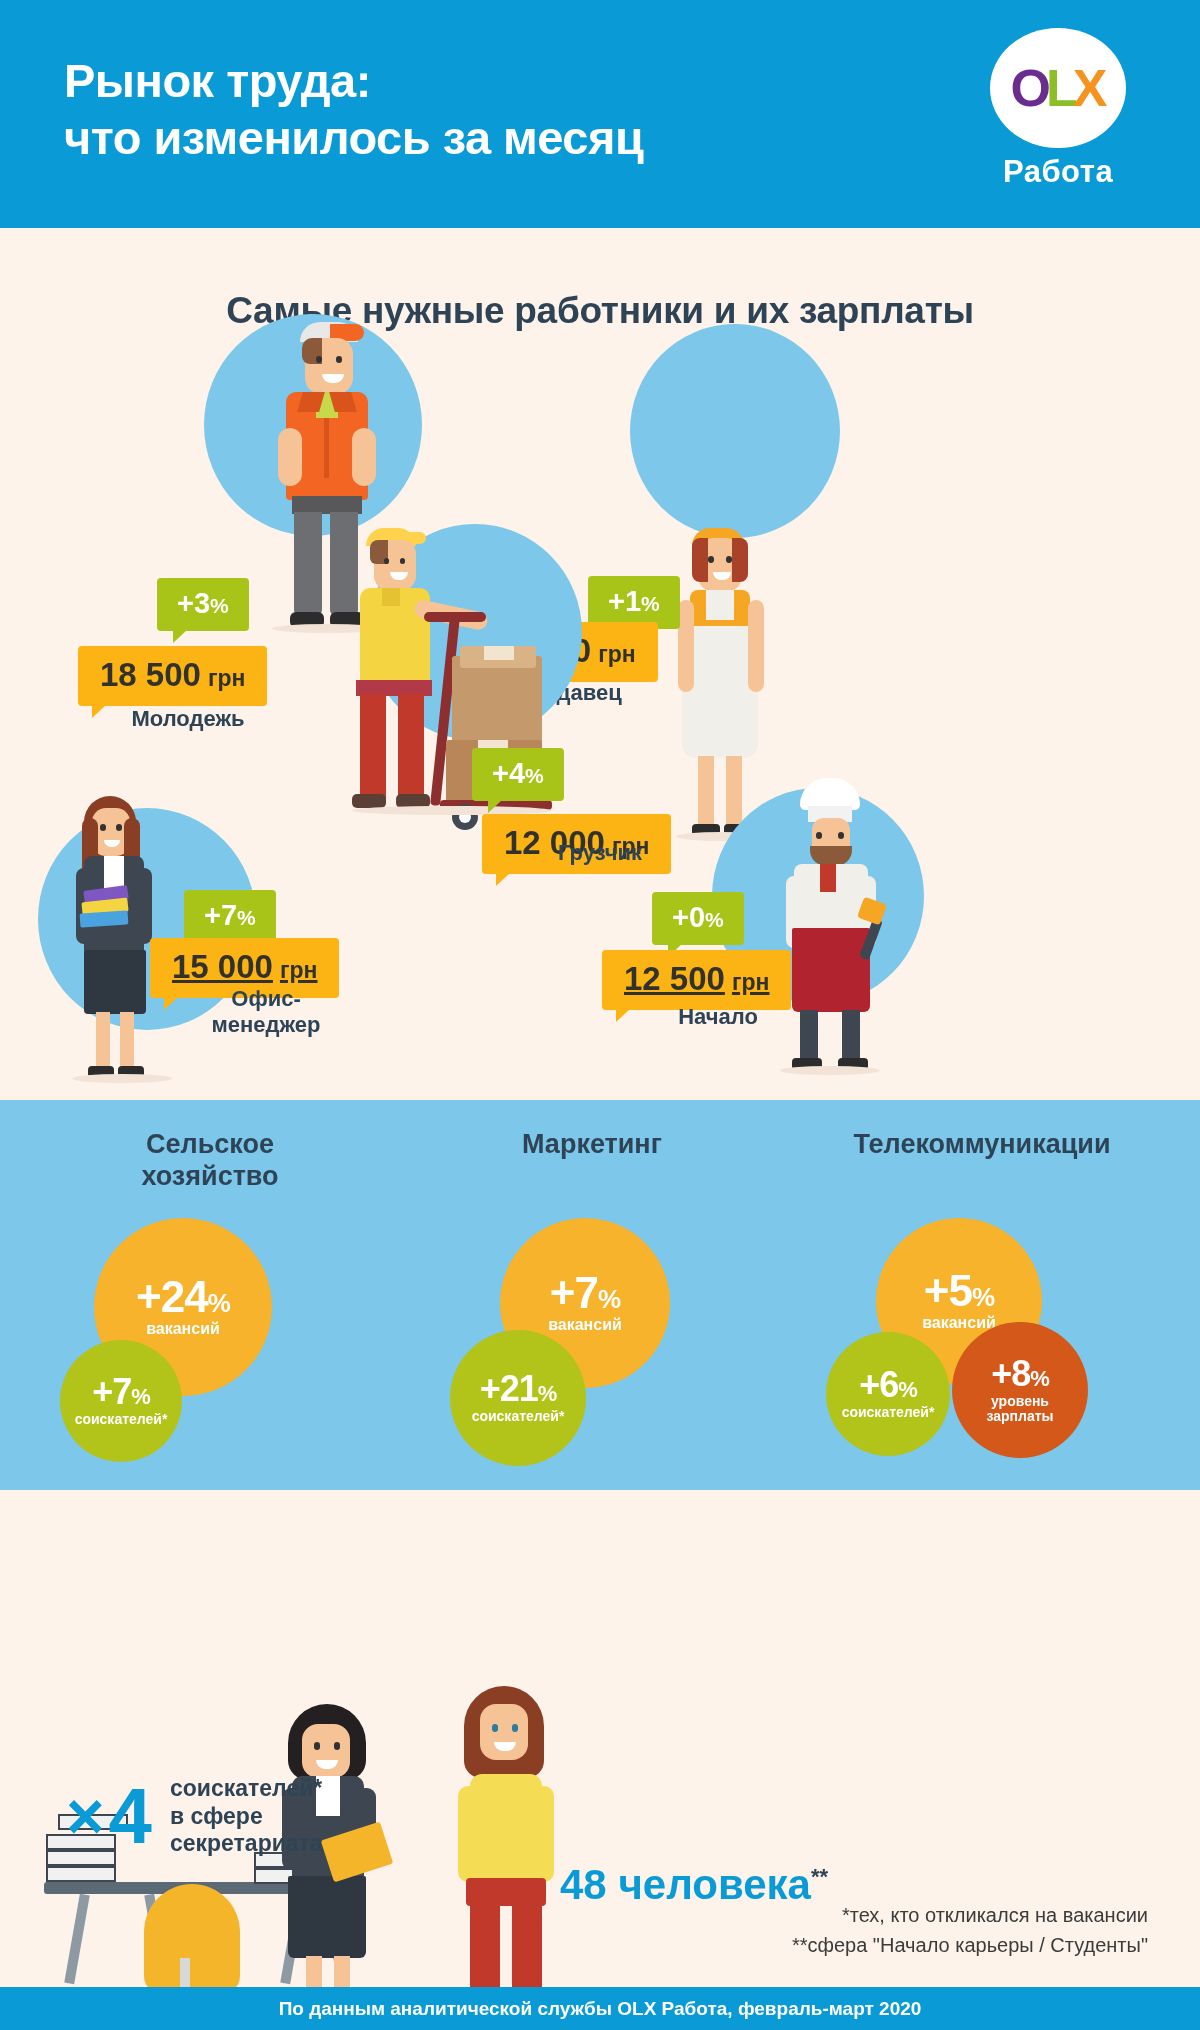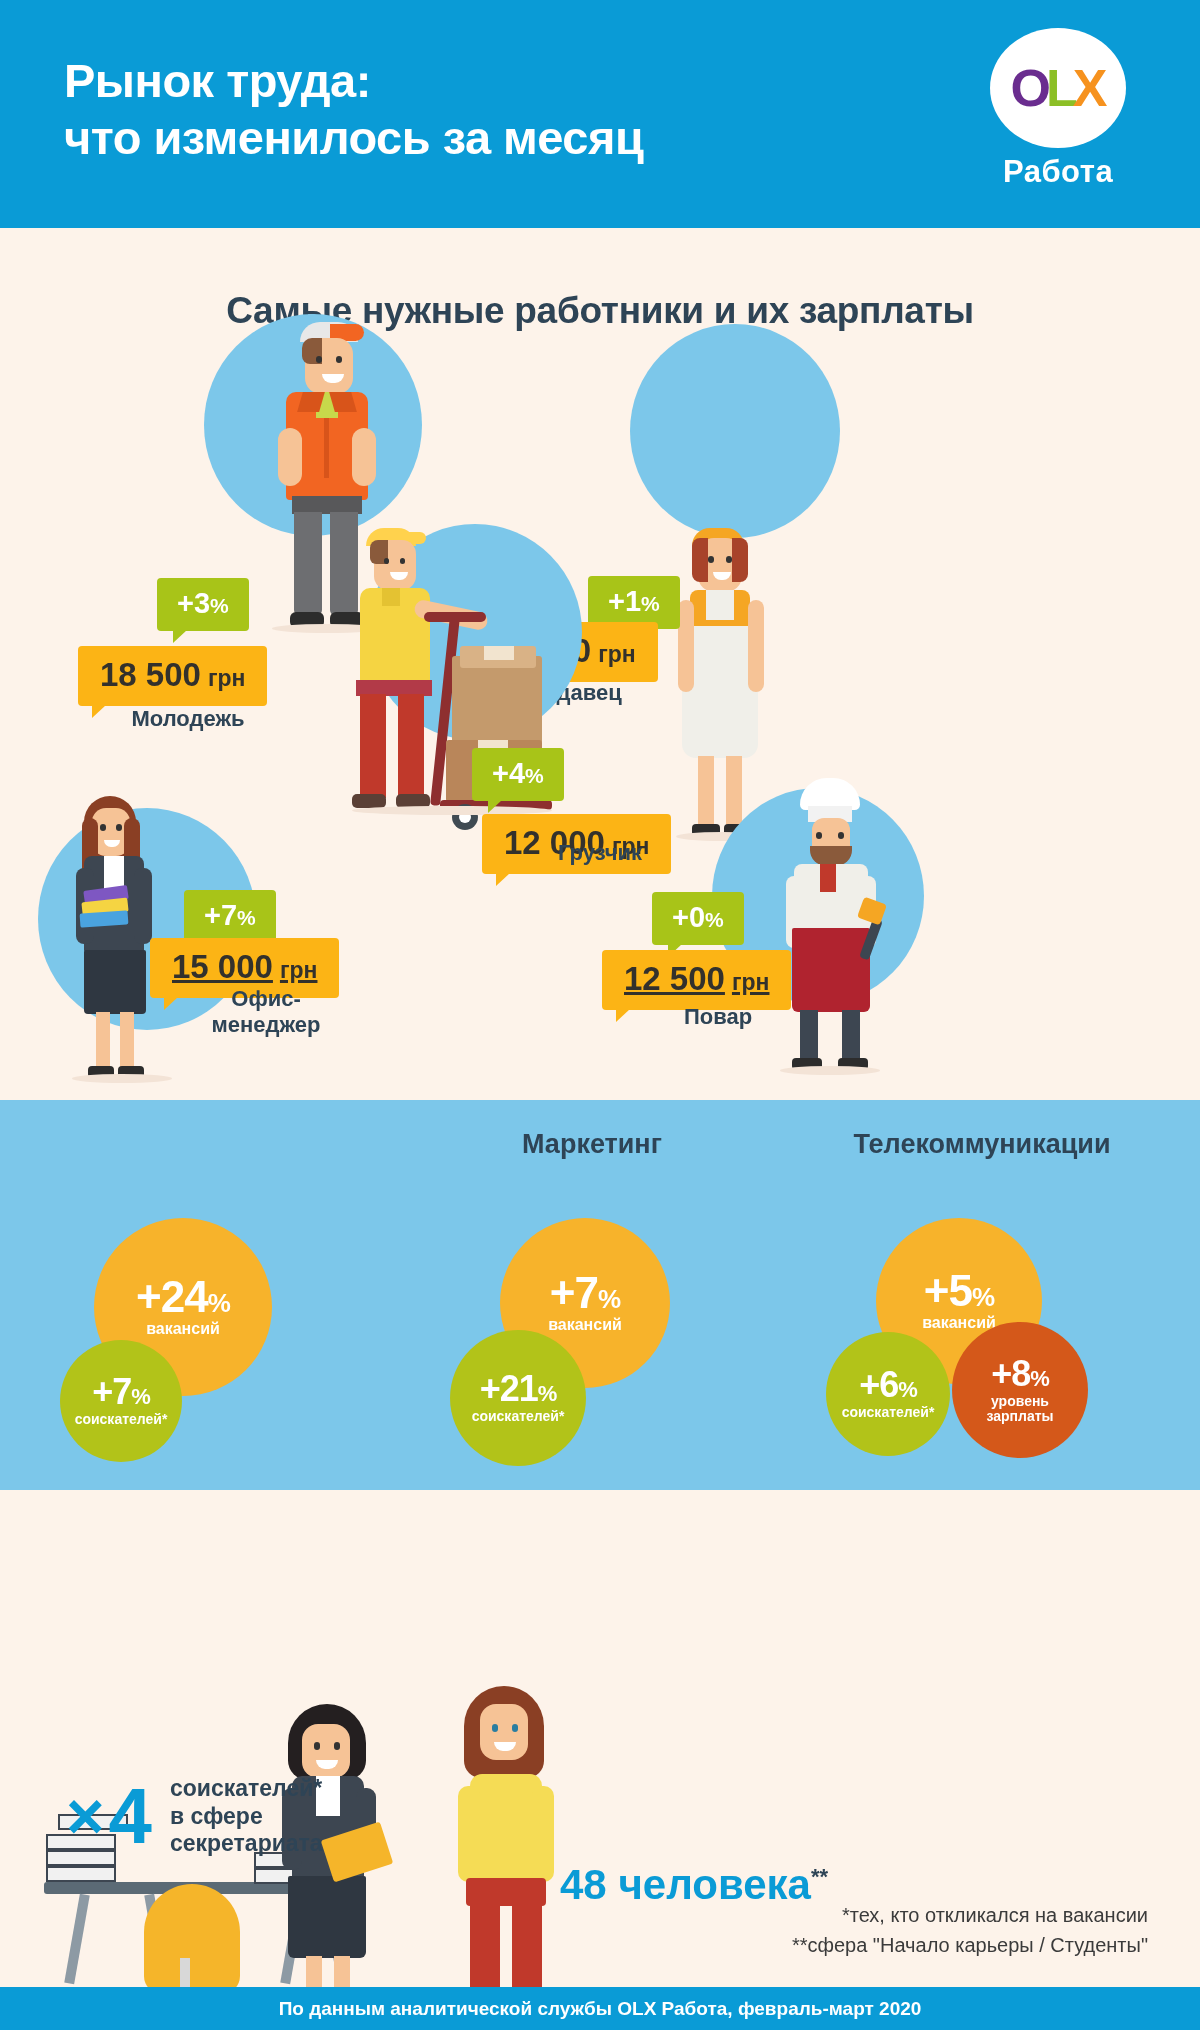--- a/index.html
+++ b/index.html
@@ -291,27 +291,29 @@
         <div class="r" style="left:800px;top:782px;width:18px;height:52px;background:#3d4651;"></div>
         <div class="r" style="left:842px;top:782px;width:18px;height:52px;background:#3d4651;"></div>
         <div class="r" style="left:792px;top:830px;width:30px;height:12px;background:#2c2c2c;border-radius:4px;"></div>
         <div class="r" style="left:838px;top:830px;width:30px;height:12px;background:#2c2c2c;border-radius:4px;"></div>
         <div class="r" style="left:866px;top:690px;width:10px;height:42px;background:#3d4651;border-radius:4px;transform:rotate(20deg);"></div>
         <div class="r" style="left:860px;top:672px;width:24px;height:22px;background:#f5a623;border-radius:4px;transform:rotate(20deg);"></div>
       </div>
       <div class="ground" style="left:780px;top:838px;width:100px;"></div>
       <div class="pct-badge" style="left:652px;top:664px;"><span>+0</span><span class="unit">%</span></div>
       <div class="sal-badge" style="left:602px;top:722px;text-decoration:underline;"><span>12 500</span><span class="unit">грн</span></div>
-      <div class="job-label" style="left:588px;top:776px;width:260px;">Повар</div>
+      <div class="job-label" style="left:588px;top:776px;width:260px;">Начало</div>
     </div>
   </div>
 
   <div class="sec2">
 
     <div class="cat" style="left:10px;">
+      <div class="cat-title">Сельское
+хозяйство</div>
       <div class="circ c-orange" style="left:84px;top:118px;width:178px;height:178px;">
         <div class="big"><span>+24</span><span class="pc">%</span></div>
         <div class="cap">вакансий</div>
       </div>
       <div class="circ c-green small" style="left:50px;top:240px;width:122px;height:122px;">
         <div class="big"><span>+7</span><span class="pc">%</span></div>
         <div class="cap">соискателей*</div>
       </div>
     </div>
 

